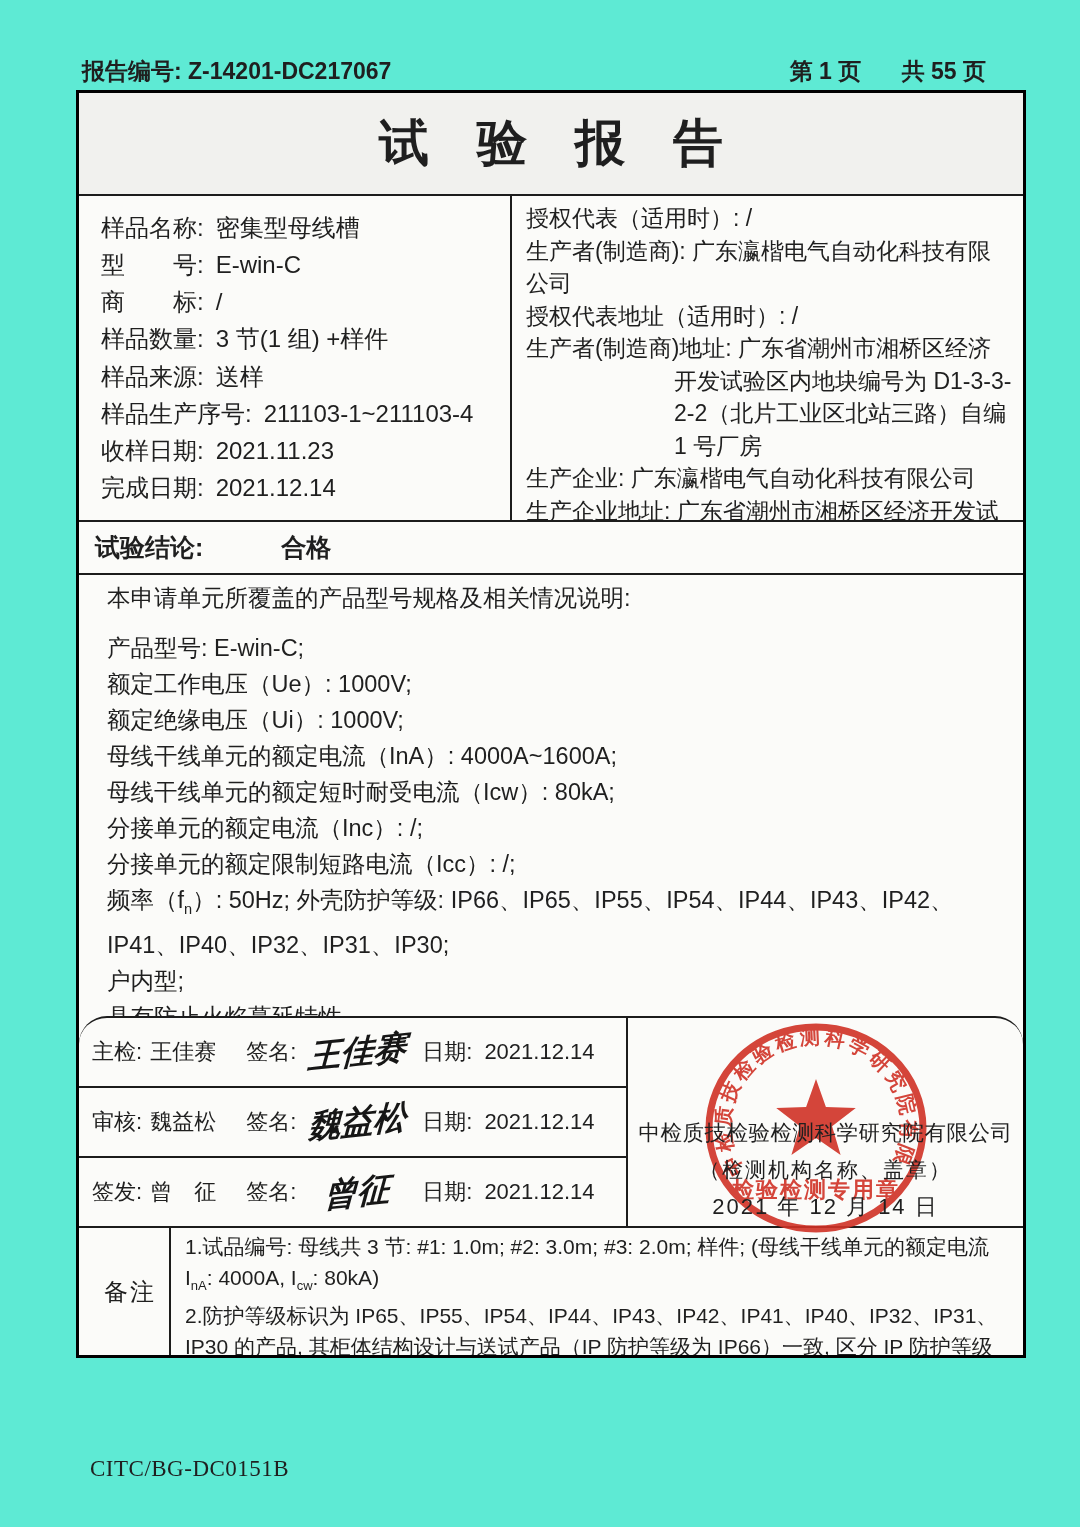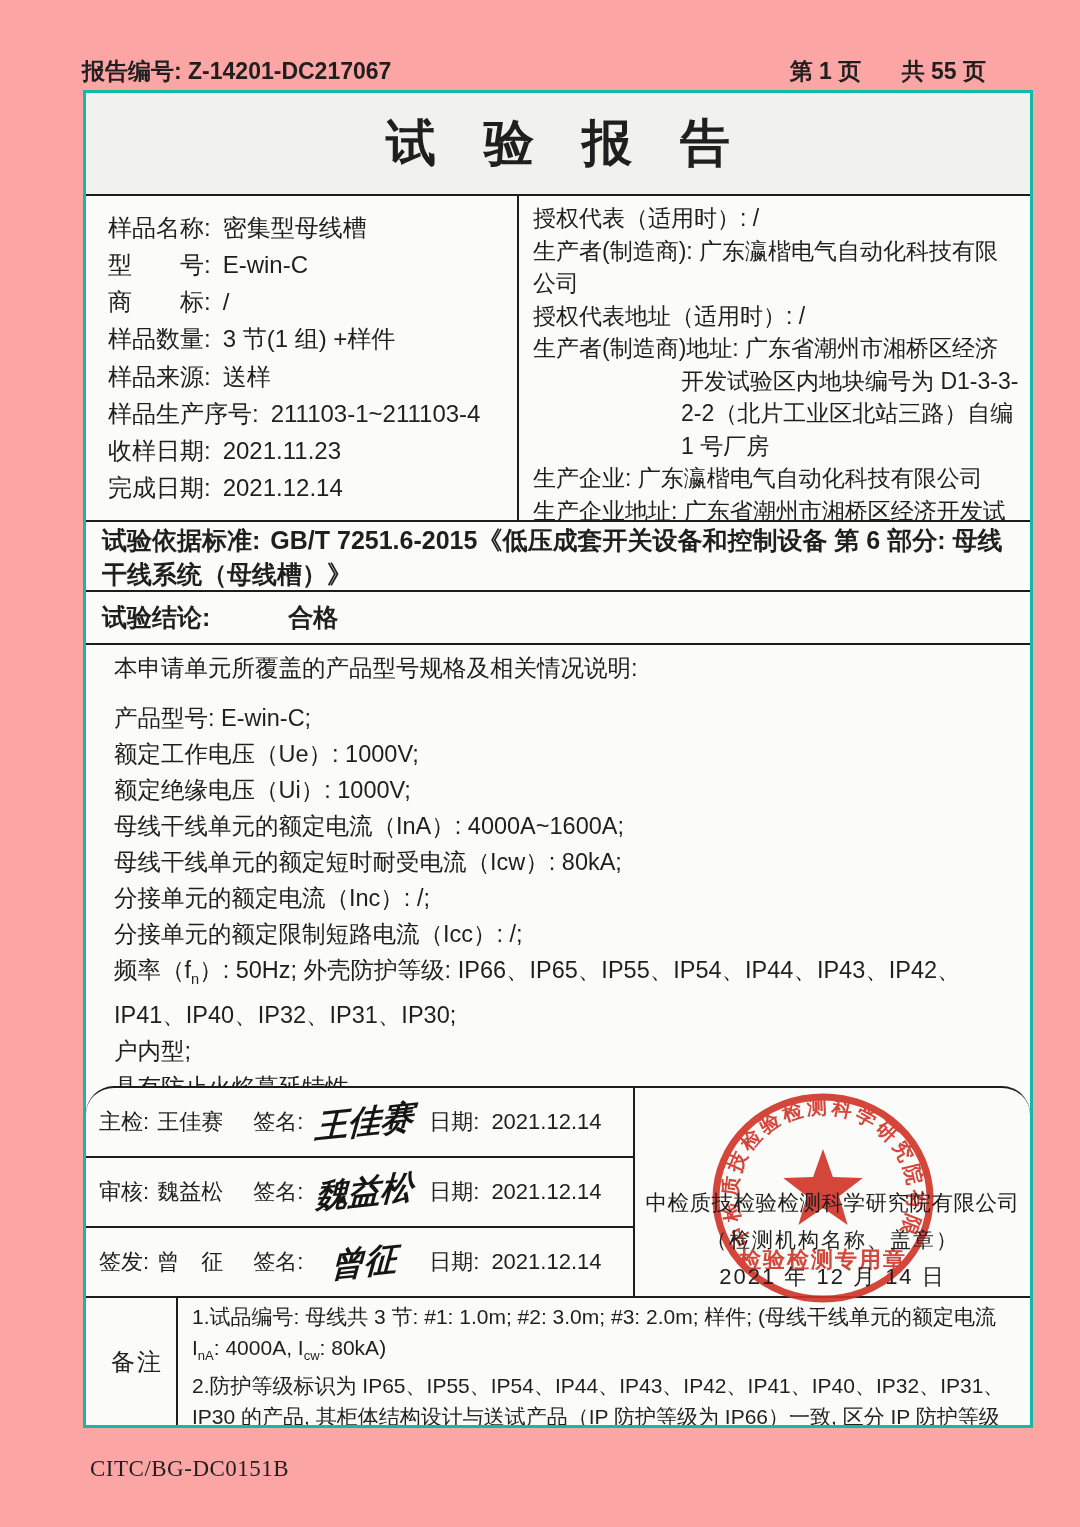--- a/index.html
+++ b/index.html
@@ -1,35 +1,35 @@
 <!DOCTYPE html>
 <html><head>
 <meta charset="utf-8">
 <style>
   * { margin:0; padding:0; box-sizing:border-box; }
   html,body { background:#ffffff; }
   .page {
     position:relative; width:1080px; height:1527px;
-    background:#fca5a5; color:#1f1f1f;
+    background:#5eead4; color:#1f1f1f;
     font-family:"Liberation Sans","DejaVu Sans",sans-serif;
     overflow:hidden;
   }
   
   .hdr {
     position:absolute; top:56px; left:82px; right:94px;
     display:flex; justify-content:space-between; align-items:baseline;
     font-size:23px; font-weight:600;
   }
   .hdr .pg span { margin-left:34px; }
   .hdr .pg span:first-child { margin-left:0; }
 
   
   .doc-table {
-    position:absolute; top:90px; left:83px; width:950px;
-    border:3px solid #14b8a6; background:#fbfbf9;
+    position:absolute; top:90px; left:76px; width:950px;
+    border:3px solid #000000; background:#fbfbf9;
   }
   .t-row { border-top:2px solid #1c1c1c; }
   .t-row:first-child { border-top:none; }
 
   .title-row {
     height:101px; display:flex; align-items:center; justify-content:center;
     font-size:50px; font-weight:700; letter-spacing:48px; padding-left:48px;
     background:#f1f1ee;
   }
 
@@ -122,23 +122,20 @@
       <div class="mfr-cell">
           <div class="mfr-line">授权代表（适用时）: /</div>
           <div class="mfr-line">生产者(制造商): 广东瀛楷电气自动化科技有限公司</div>
           <div class="mfr-line">授权代表地址（适用时）: /</div>
           <div class="mfr-line hang">生产者(制造商)地址: 广东省潮州市湘桥区经济开发试验区内地块编号为 D1-3-3-2-2（北片工业区北站三路）自编 1 号厂房</div>
           <div class="mfr-line">生产企业: 广东瀛楷电气自动化科技有限公司</div>
           <div class="mfr-line hang">生产企业地址: 广东省潮州市湘桥区经济开发试验区内地块编号为 D1-3-3-2-2（北片工业区北站三路）自编 1 号厂房</div>
         </div>
     </div>
 
-    <div class="t-row standard-row">
-      <span class="s-label">试验依据标准:</span><span>GB/T 7251.6-2015《低压成套开关设备和控制设备 第 6 部分: 母线干线系统（母线槽）》</span>
-    </div>
 
     <div class="t-row conclusion-row">
       <span>试验结论:</span>
       <span class="c-val">合格</span>
     </div>
 
     <div class="t-row coverage-row">
       <div class="coverage-heading">本申请单元所覆盖的产品型号规格及相关情况说明:</div>
       <div>
           <div class="coverage-line"><span>产品型号: E-win-C;</span></div>

